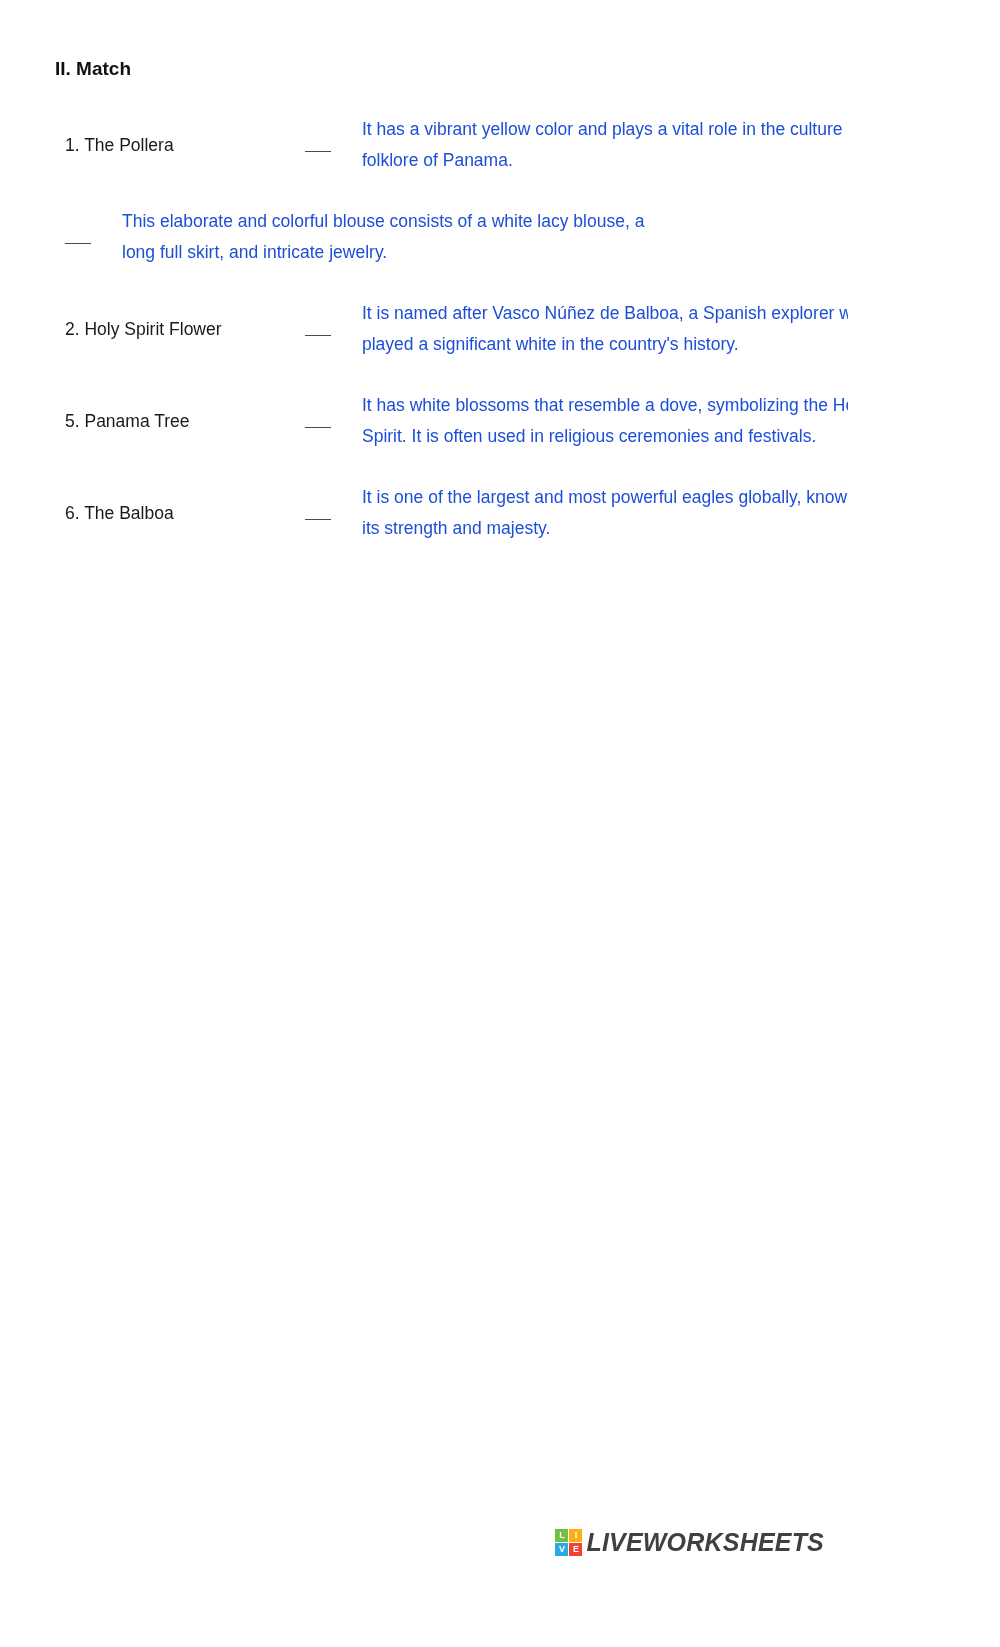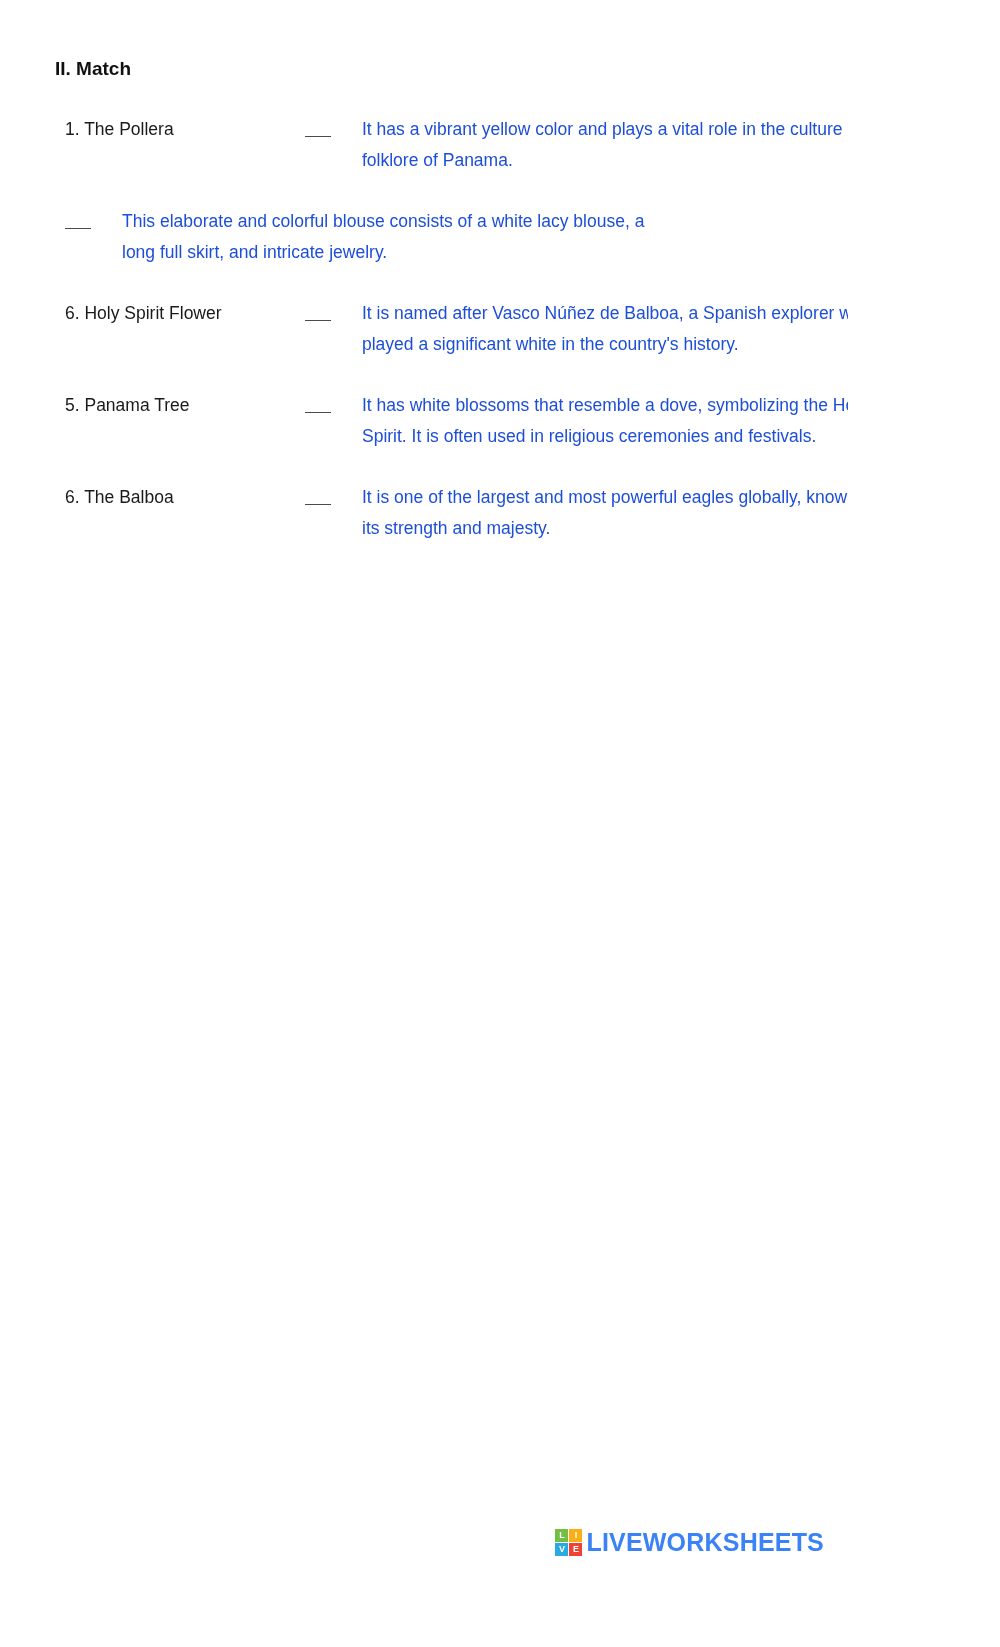--- a/index.html
+++ b/index.html
@@ -20,21 +20,21 @@
   }
   .heading {
     font-size: 19px;
     font-weight: bold;
     color: #111111;
     margin-bottom: 34px;
   }
   .match-list { margin-left: 10px; }
   .match-row {
     display: flex;
-    align-items: flex-start;
+    align-items: center;
     margin-bottom: 30px;
     font-size: 17.5px;
     line-height: 31px;
   }
   .term-cell {
     width: 240px;
     flex: 0 0 240px;
     color: #1a1a1a;
   }
   .blank-cell {
@@ -104,21 +104,21 @@
 
 
       <div class="match-row">
         <div class="blank-cell">
           <span class="answer-blank"></span>
         </div>
         <div class="desc-cell">This elaborate and colorful blouse consists of a white lacy blouse, a long full skirt, and intricate jewelry.</div>
       </div>
 
       <div class="match-row">
-        <div class="term-cell">6. Holy Spirit Flower</div>
+        <div class="term-cell">2. Holy Spirit Flower</div>
         <div class="blank-cell">
           <span class="answer-blank"></span>
         </div>
         <div class="desc-cell">It is named after Vasco Núñez de Balboa, a Spanish explorer who played a significant white in the country's history.</div>
       </div>
 
       <div class="match-row">
         <div class="term-cell">5. Panama Tree</div>
         <div class="blank-cell">
           <span class="answer-blank"></span>
@@ -137,15 +137,15 @@
     </div>
   </div>
 
   <div class="footer">
     <div class="logo-grid">
       <span class="logo-sq" style="background: rgb(114, 191, 68);">L</span>
       <span class="logo-sq" style="background: rgb(251, 175, 23);">I</span>
       <span class="logo-sq" style="background: rgb(41, 171, 226);">V</span>
       <span class="logo-sq" style="background: rgb(239, 65, 54);">E</span>
     </div>
-    <span class="brand" style="color: #3b82f6;">LIVEWORKSHEETS</span>
+    <span class="brand" style="color: #404040; font-style: italic;">LIVEWORKSHEETS</span>
   </div>
 </div>
 
 </body></html>

